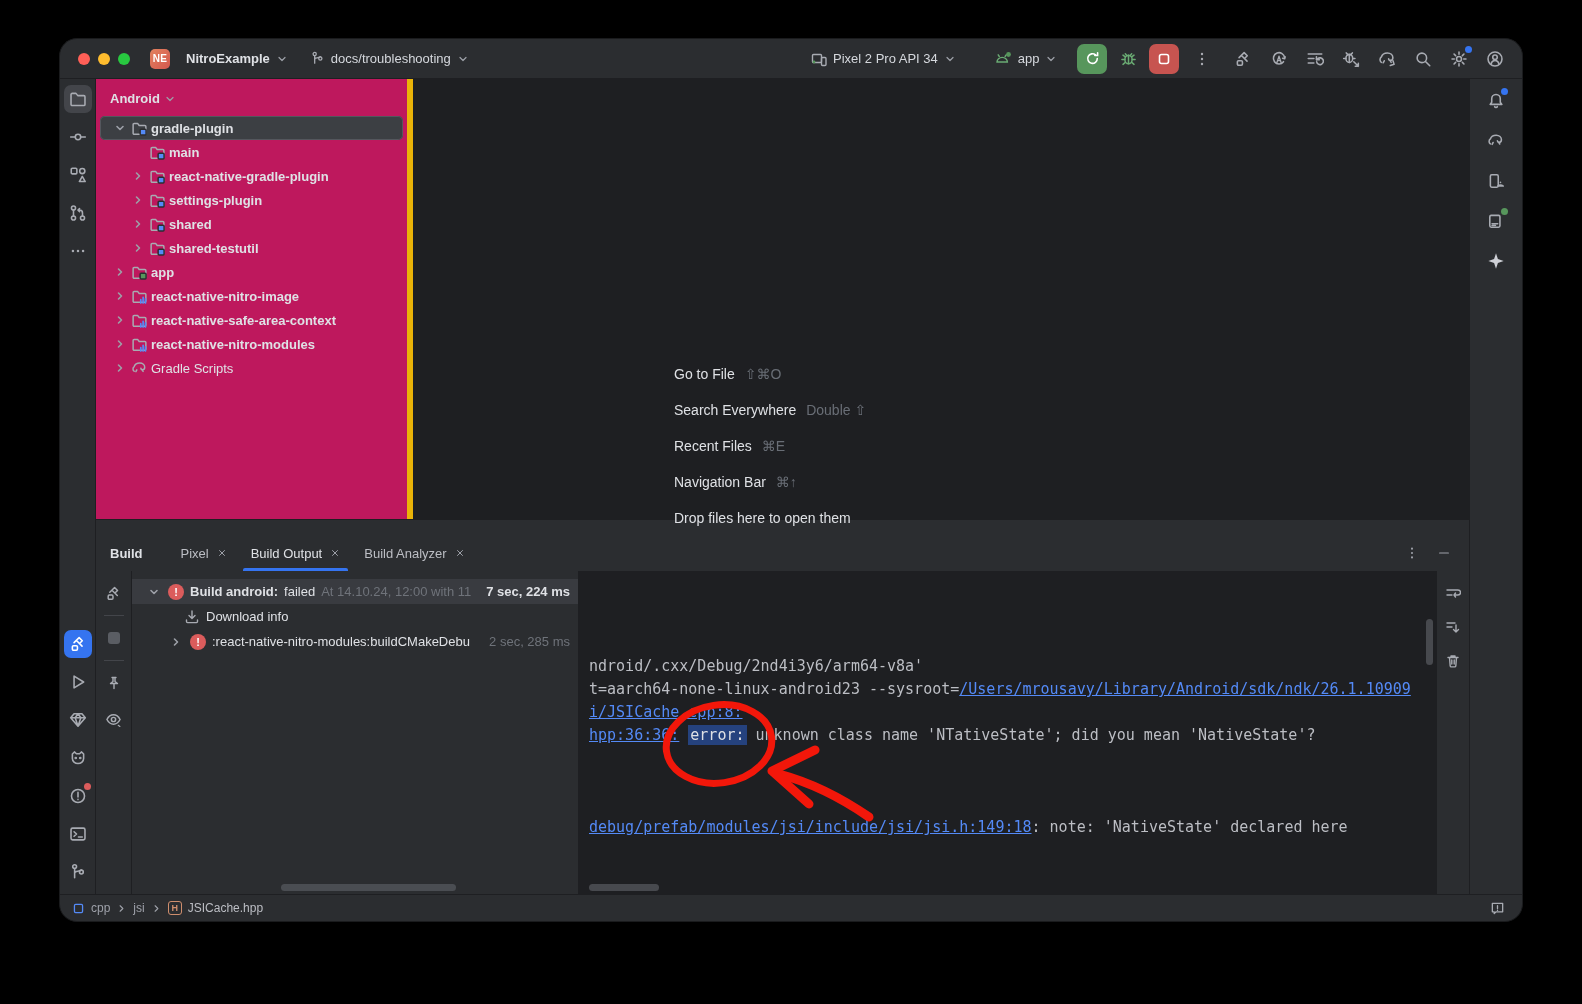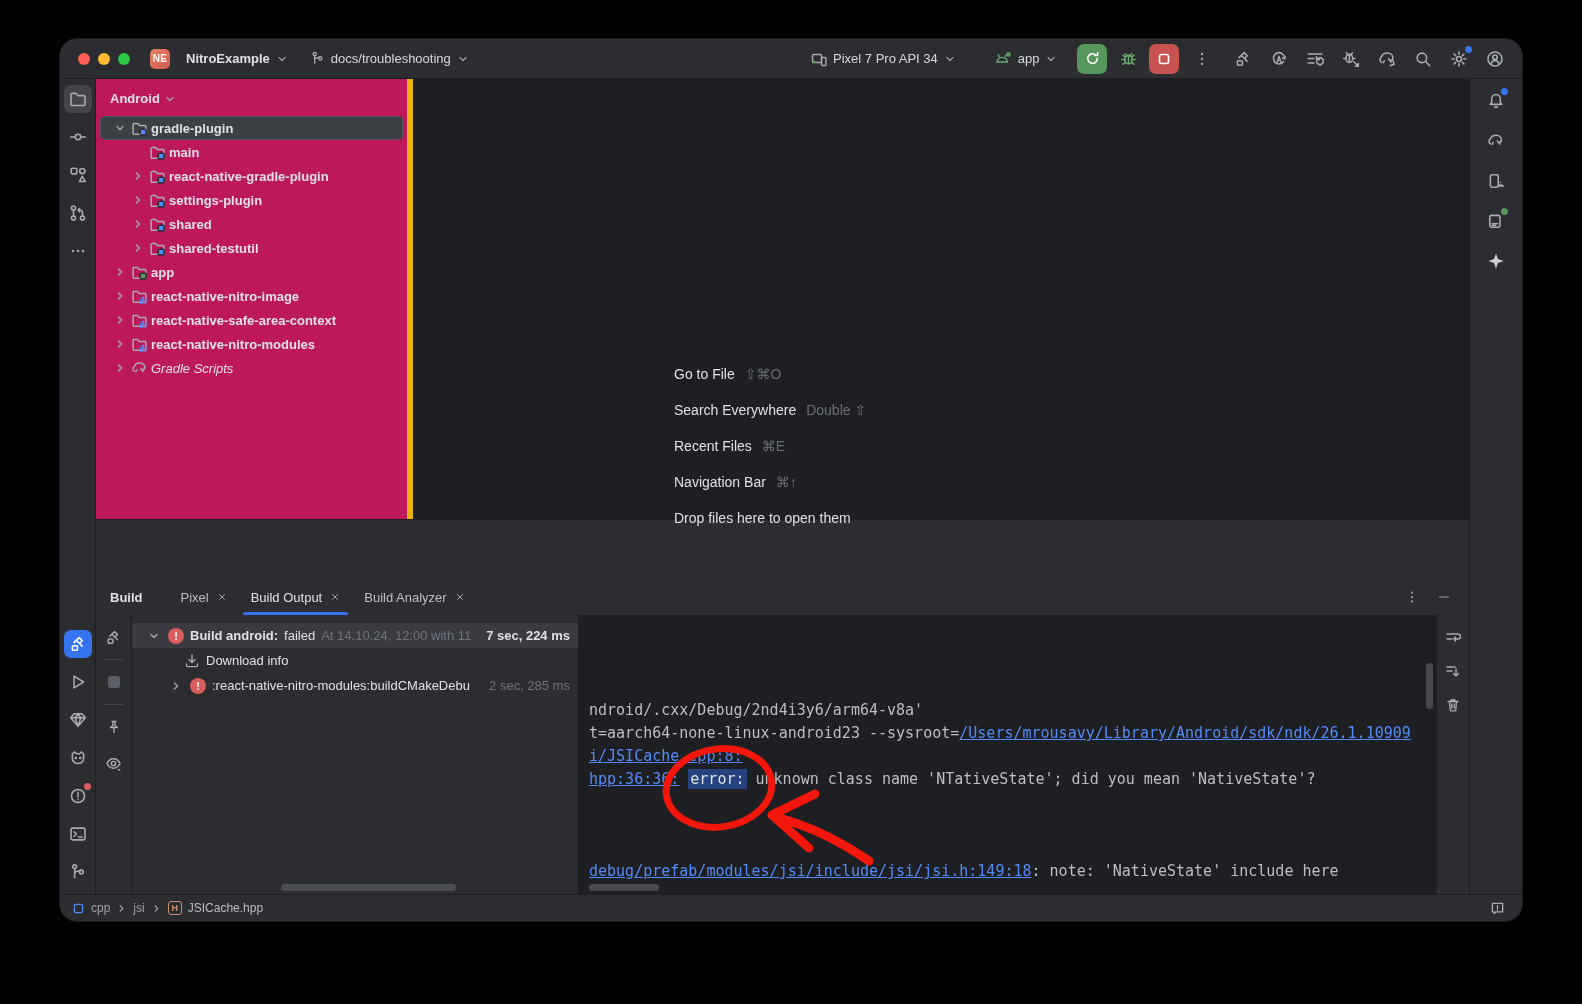--- a/index.html
+++ b/index.html
@@ -46,31 +46,31 @@
   
   .project-panel { width:317px; flex:0 0 317px; background:#be185d; border-right:6px solid #eab308;
     padding-top:8px; overflow:hidden; }
   .pp-header { display:flex; align-items:center; gap:4px; color:#dfe1e5; font-size:13px;
     font-weight:700; padding:4px 0 10px 14px; }
   .trow { height:24px; display:flex; align-items:center; gap:3px; color:#dfe1e5; font-size:13px;
     font-weight:600; margin:0 4px; border-radius:5px; padding-left:12px; white-space:nowrap; cursor:default;}
   .trow .sp { width:16px; flex:0 0 16px; }
   .trow.ind1 { padding-left:30px; }
   .trow.selected { background:#3c3f43; box-shadow:inset 0 0 0 1px #54575d; }
-  .trow.plain { font-weight:500;font-style:italic; }
+  .trow.plain { font-weight:500; }
   .badge-b { fill:#548af7; } .badge-g { fill:#57965c; }
   
   .editor { flex:1; background:#1e1f22; position:relative; min-width:0; }
   .shortcuts { position:absolute; left:261px; top:277px; }
   .sc-line { height:36px; display:flex; align-items:center; gap:10px; font-size:14px; }
   .sc-label { color:#dfe1e5; font-weight:500; }
   .sc-keys { color:#696e76; }
   
   .build-panel { flex:0 0 375px; border-top:1px solid #1e1f22; display:flex; flex-direction:column; background:#2b2d30;}
-  .bp-tabs { flex:0 0 36px; display:flex; align-items:center; padding:15px 10px 0 14px; position:relative;margin-top:44px; }
+  .bp-tabs { flex:0 0 36px; display:flex; align-items:center; padding:15px 10px 0 14px; position:relative; }
   .bp-title { color:#dfe1e5; font-size:13px; font-weight:700; margin-right:26px; }
   .bp-tab { position:relative; height:36px; display:flex; align-items:center; gap:8px; padding:0 12px;
     color:#bcbec4; font-size:13px; border:0; background:none; font-family:inherit; cursor:default;}
   .bp-tab.selected { color:#dfe1e5; }
   .bp-tab.selected::after { content:""; position:absolute; left:4px; right:4px; bottom:0; height:3px;
     background:#3574f0; border-radius:2px 2px 0 0; }
   .bp-tabs-right { position:absolute; right:14px; display:flex; gap:10px; align-items:center;}
   .bp-body { flex:1; display:flex; min-height:0; }
   .bp-toolbar { width:36px; flex:0 0 36px; border-right:1px solid #1e1f22; display:flex; flex-direction:column;
     align-items:center; padding-top:8px; gap:8px; }
@@ -137,21 +137,21 @@
         </svg>
     </button>
 
     <div class="tb-center">
       <button class="tb-widget normal">
         <svg class="ic" width="16" height="16" viewBox="0 0 16 16">
           <rect x="1.5" y="3.5" width="9" height="8" rx="1"></rect>
             <rect x="10.5" y="6.5" width="4.5" height="8" rx="1"></rect>
           <circle cx="3" cy="11" r="1.4" fill="#57965c" stroke="none"></circle>
         </svg>
-        <span>Pixel 7 Pro API 34</span>
+        <span>Pixel 2 Pro API 34</span>
         <svg class="chev" width="12" height="12" viewBox="0 0 16 16">
             <polyline points="4,6 8,10 12,6"></polyline>
           </svg>
       </button>
       <button class="tb-widget normal" style="margin-left:26px">
         <svg width="18" height="16" viewBox="0 0 18 16">
           <path d="M3 11 a5.2 4.6 0 0 1 10.4 0 z" fill="none" stroke="#6aab73" stroke-width="1.4"></path>
           <path d="M5.3 5.5 L4.2 3.8 M11.1 5.5 L12.2 3.8" stroke="#6aab73" stroke-width="1.4" stroke-linecap="round"></path>
           <circle cx="14.5" cy="3.5" r="2.4" fill="#57965c"></circle>
         </svg>
@@ -567,21 +567,21 @@
 
           <div class="bp-console">
             <div class="console-lines">
               <div class="cline">ndroid/.cxx/Debug/2nd4i3y6/arm64-v8a'</div>
               <div class="cline"><span>t=aarch64-none-linux-android23 --sysroot=</span><a>/Users/mrousavy/Library/Android/sdk/ndk/26.1.10909</a></div>
               <div class="cline"><a>i/JSICache.cpp:8:</a></div>
               <div class="cline"><a>hpp:36:36:</a><span class="sel">error:</span><span> unknown class name 'NTativeState'; did you mean 'NativeState'?</span></div>
               <div class="cline"></div>
               <div class="cline"></div>
               <div class="cline"></div>
-              <div class="cline"><a>debug/prefab/modules/jsi/include/jsi/jsi.h:149:18</a><span>: note: 'NativeState' include here</span></div>
+              <div class="cline"><a>debug/prefab/modules/jsi/include/jsi/jsi.h:149:18</a><span>: note: 'NativeState' declared here</span></div>
             </div>
             <svg class="annotate" width="860" height="340" viewBox="0 0 860 340">
               <ellipse cx="140" cy="173" rx="53" ry="39" transform="rotate(-8 140 173)" fill="none" stroke="#f2170a" stroke-width="7" stroke-linecap="round"></ellipse>
               <path d="M290 246 Q 245 215 200 203" fill="none" stroke="#f2170a" stroke-width="9" stroke-linecap="round"></path>
               <path d="M236 179 L 193 200 L 230 233" fill="none" stroke="#f2170a" stroke-width="9" stroke-linecap="round" stroke-linejoin="round"></path>
             </svg>
             <div class="vscroll"></div>
             <div class="hscroll" style="left:10px; width:70px;"></div>
           </div>
 

